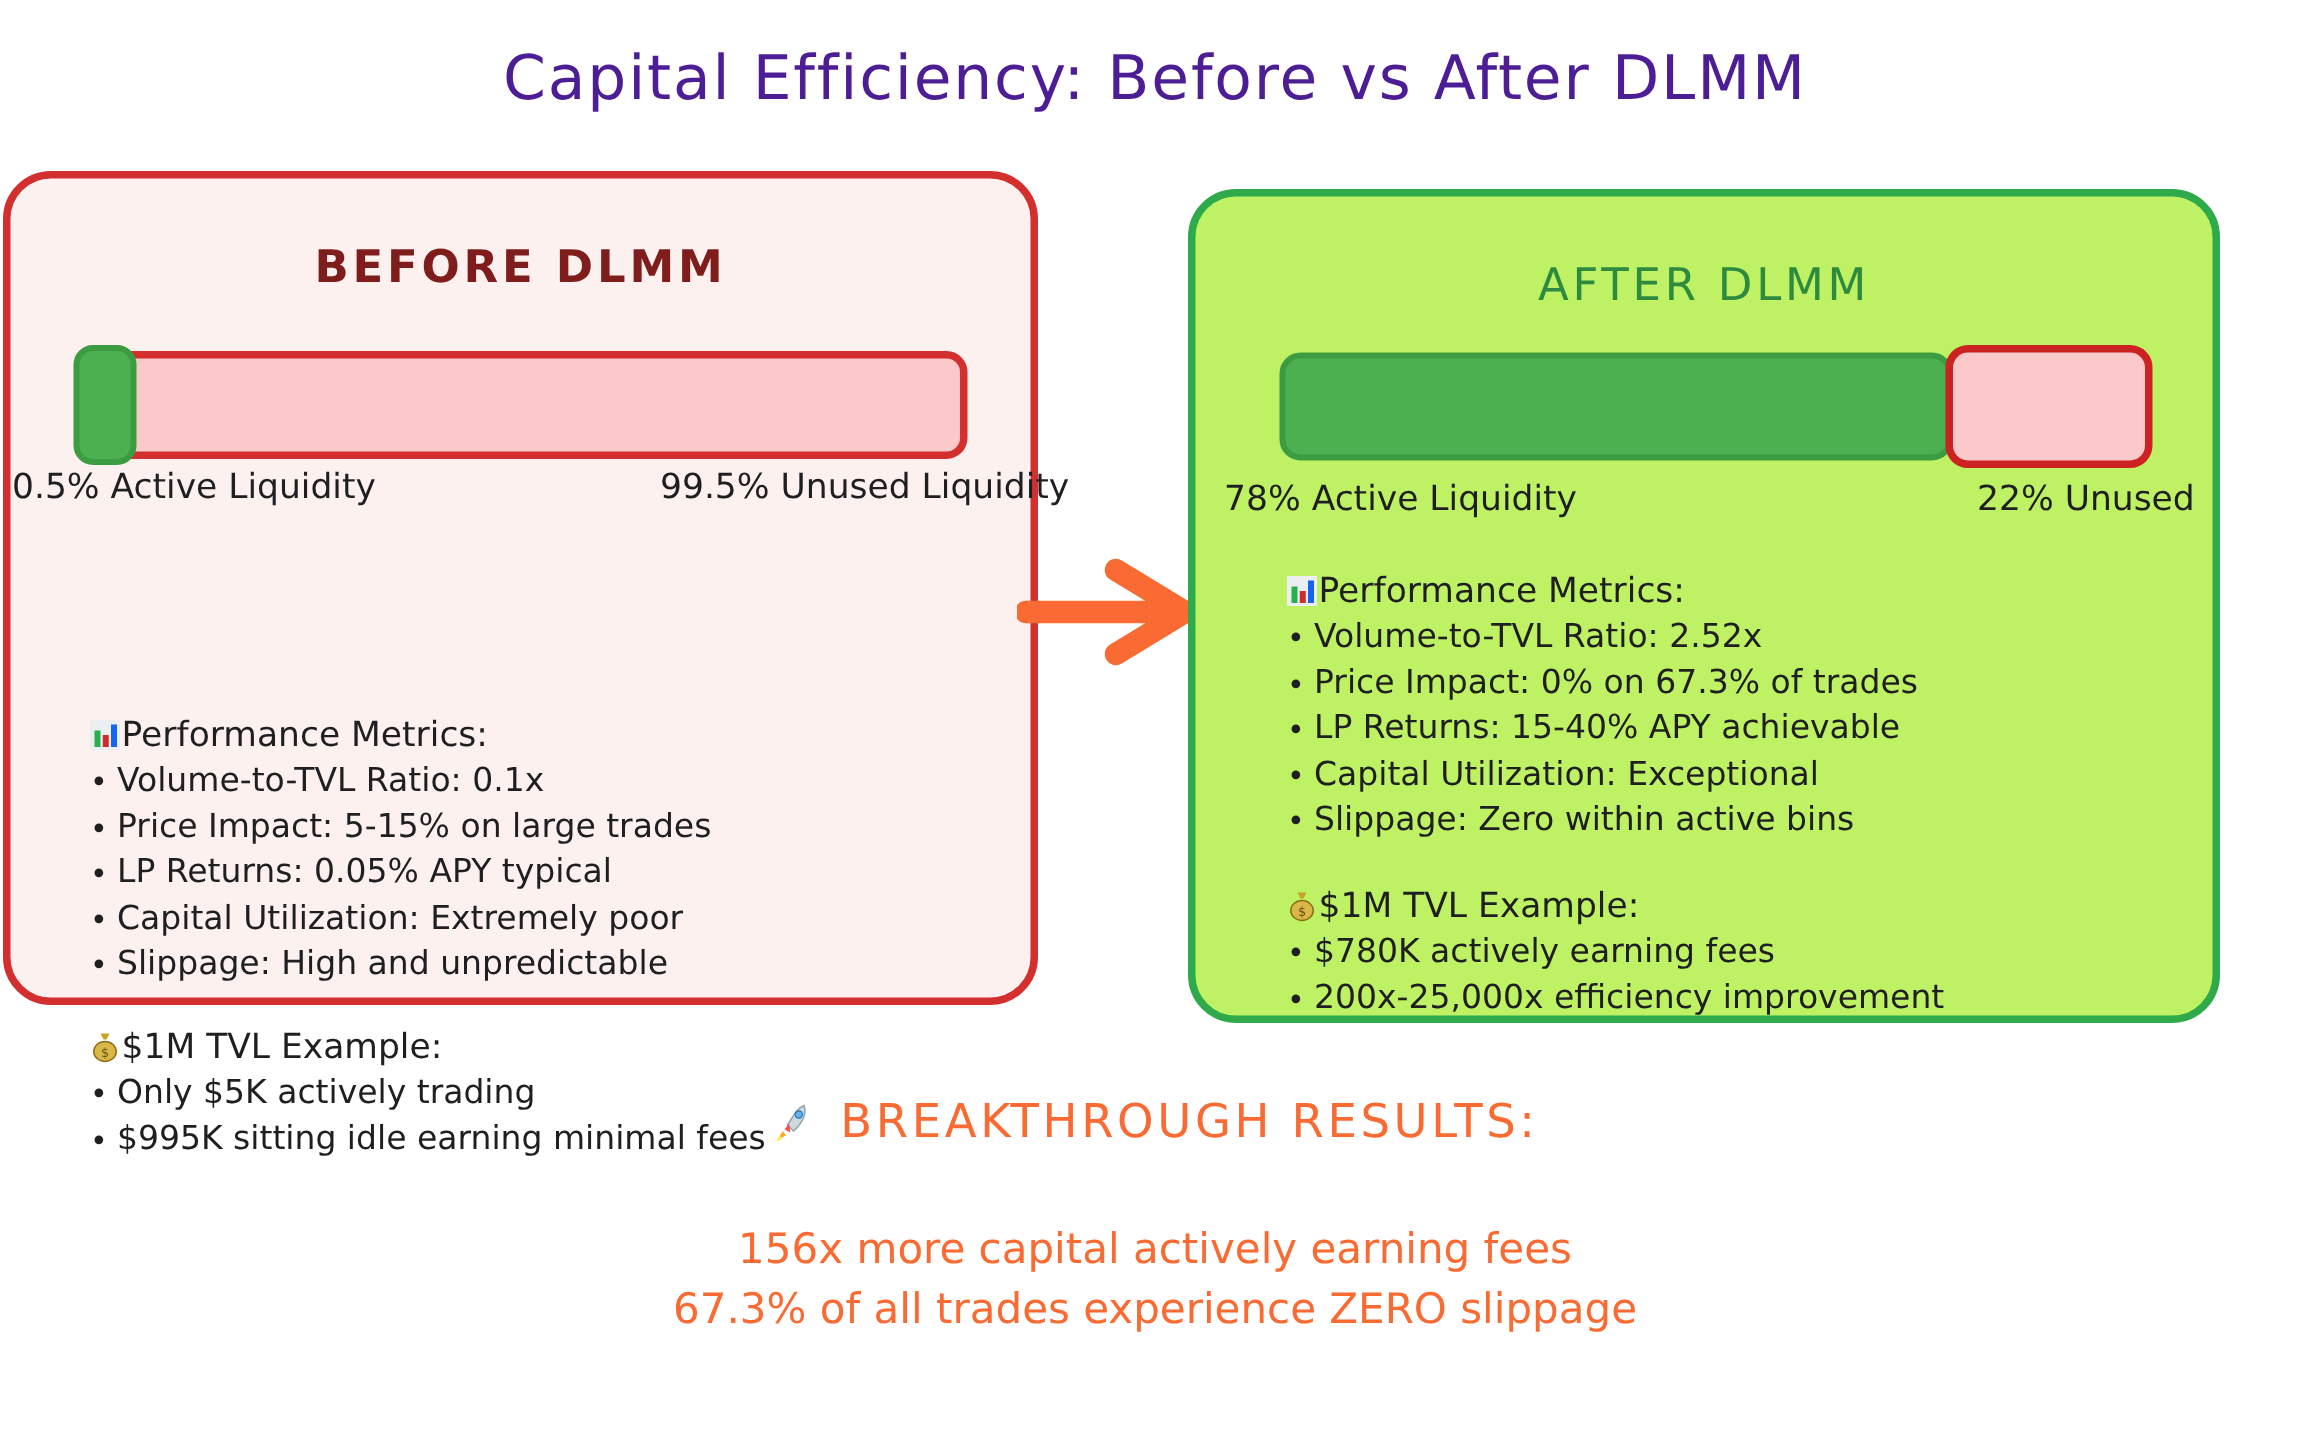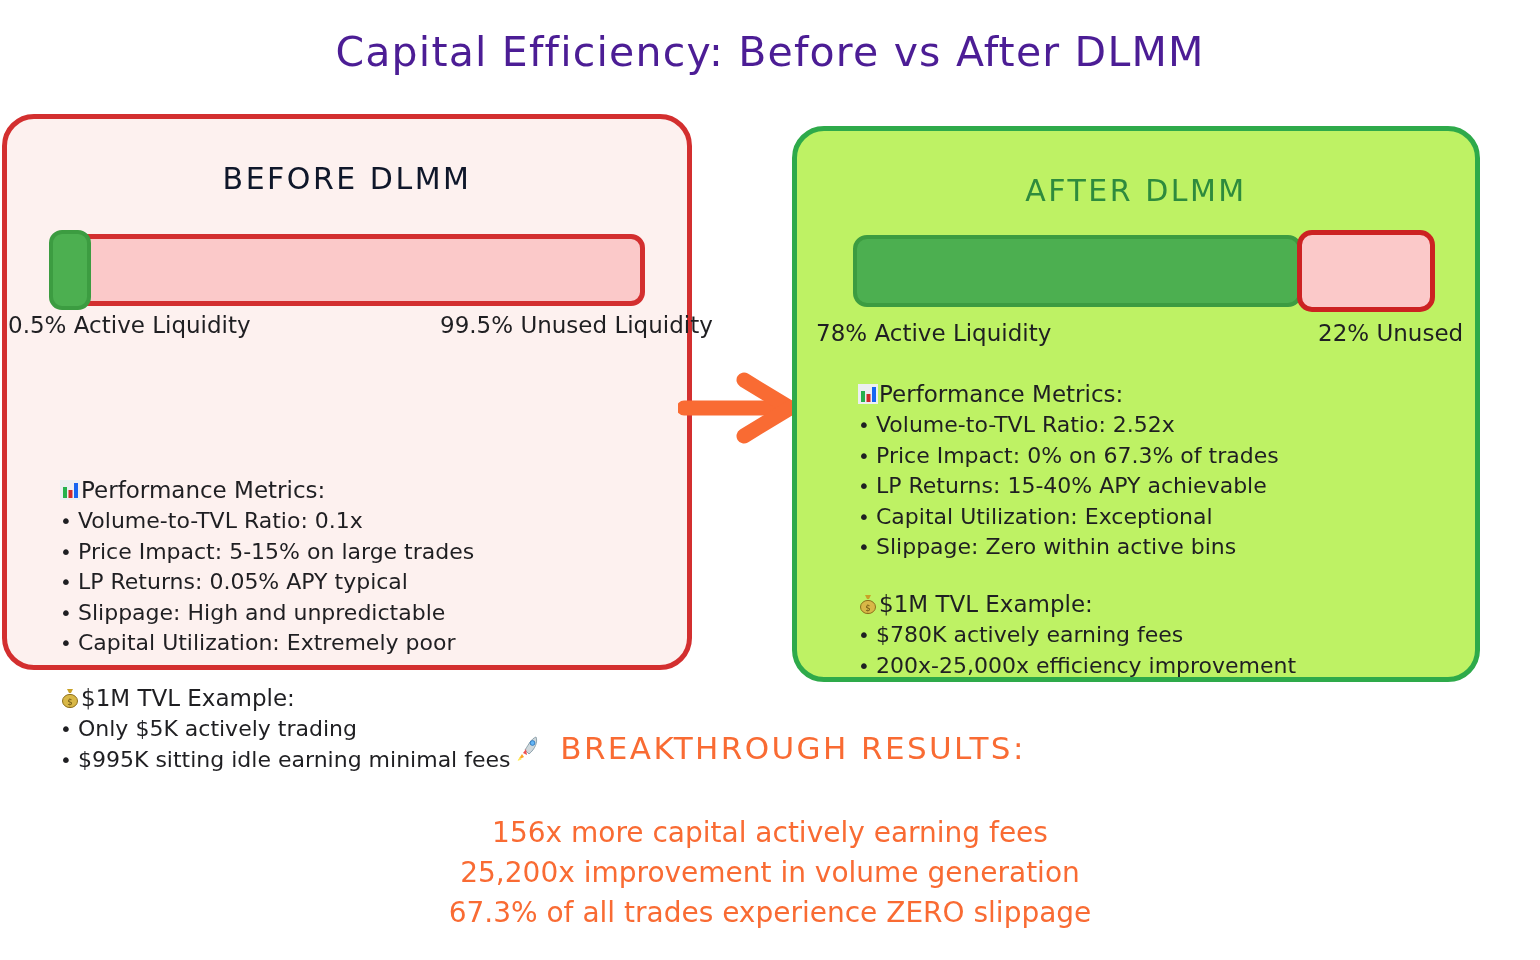--- a/index.html
+++ b/index.html
@@ -48,21 +48,21 @@
 
   .panel-heading {
     position: absolute;
     top: 42px; left: 0; width: 100%;
     text-align: center;
     font-size: 30px;
     letter-spacing: 2.5px;
     font-variant: small-caps;
     text-transform: uppercase;
   }
-  #panel-before .panel-heading { color: #0f172a; }
+  #panel-before .panel-heading { color: #7f1d1d; font-weight: bold; }
   #panel-after  .panel-heading { color: #2e8b3d; }
 
   
   .bar-wrap { position: absolute; }
   #bar-before-wrap { left: 46px;  top: 115px; width: 592px; height: 72px; }
   #bar-after-wrap  { left: 56px;  top: 104px; width: 576px; height: 72px; }
 
   .bar-track {
     position: absolute;
     box-sizing: border-box;
@@ -202,22 +202,22 @@
           <rect x="9.5" y="11" width="4" height="8" fill="#cf2b2b"></rect>
           <rect x="15" y="4" width="4" height="15" fill="#1565f0"></rect>
         </svg>
       </span>
       <span>Performance Metrics:</span>
     </div>
     <ul class="block-list">
       <li>Volume-to-TVL Ratio: 0.1x</li>
       <li>Price Impact: 5-15% on large trades</li>
       <li>LP Returns: 0.05% APY typical</li>
+      <li>Capital Utilization: Extremely poor</li>
       <li>Slippage: High and unpredictable</li>
-      <li>Capital Utilization: Extremely poor</li>
     </ul>
   </div>
 
   <div class="block" id="before-example">
     <div class="block-heading">
       <span class="icon-money">
         <svg viewBox="0 0 22 22" width="22" height="22">
           <path d="M8 2 L14 2 L12 6 L10 6 Z" fill="#c9a227"></path>
           <ellipse cx="11" cy="14" rx="7.5" ry="6.6" fill="#d9b847"></ellipse>
           <ellipse cx="11" cy="14" rx="7.5" ry="6.6" fill="none" stroke="#8d6f1b" stroke-width="1"></ellipse>
@@ -304,16 +304,15 @@
         <circle cx="18.5" cy="10" r="2.4" fill="#64b5f6" stroke="#1e6fb8" stroke-width="0.8"></circle>
         <path d="M12 16 L9 20 L13 22 Z" fill="#ef5350"></path>
         <path d="M8 21 L4 27 L10 24 Z" fill="#ffa726"></path>
         <path d="M6 24 L3.5 28 L7.5 26.5 Z" fill="#ffee58"></path>
       </svg>
     </span>
     <span>BREAKTHROUGH RESULTS:</span>
   </div>
   <ul id="results-list">
     <li>156x more capital actively earning fees</li>
-    <li>25,200x improvement in volume generation</li>
     <li>67.3% of all trades experience ZERO slippage</li>
   </ul>
 </div>
 
 </body></html>

